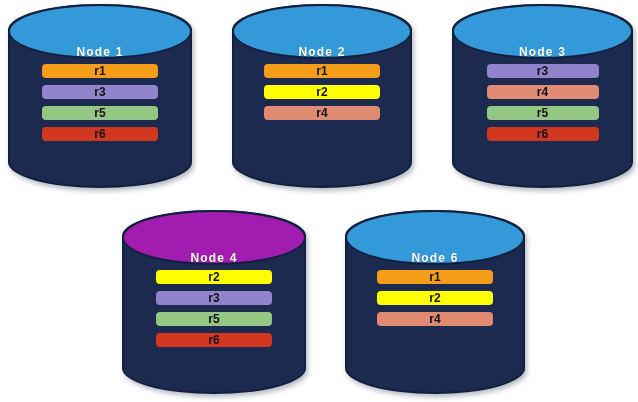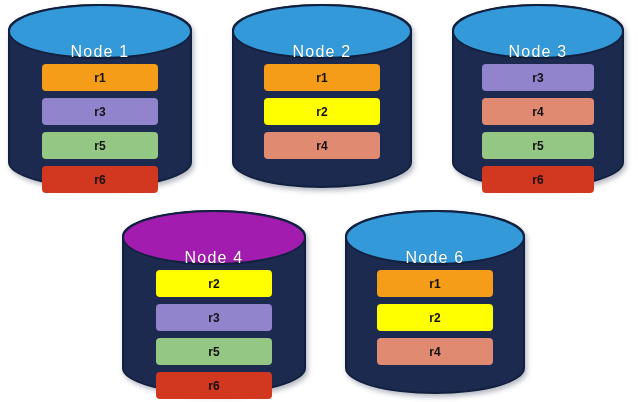--- a/index.html
+++ b/index.html
@@ -52,42 +52,42 @@
     border: 2px solid #12203f;
     border-radius: 50%;
     box-sizing: border-box;
     display: flex;
     align-items: center;
     justify-content: center;
   }
 
   .node-title {
     color: #ffffff;
-    font-weight: normal;
-    font-size: 16px;
+    font-weight: bold;
+    font-size: 12px;
     letter-spacing: 1.2px;
     text-shadow: 0 1px 1px rgba(0,0,0,0.28);
     white-space: nowrap;
     user-select: none;
     margin-top: 40px;
   }
 
   
   .replica-stack {
     position: absolute;
     left: 0;
     right: 0;
     display: flex;
     flex-direction: column;
     align-items: center;
     gap: 7px;
   }
 
   .replica-bar {
-    height: 27px;
+    height: 14px;
     border-radius: 4px;
     display: flex;
     align-items: center;
     justify-content: center;
     box-sizing: border-box;
   }
 
   .replica-label {
     font-size: 12px;
     font-weight: bold;
@@ -130,21 +130,21 @@
           <span class="replica-label" style="color: rgb(17, 17, 17);">r1</span>
         </div>
         <div class="replica-bar" style="width: 116px; background: rgb(255, 255, 0);">
           <span class="replica-label" style="color: rgb(17, 17, 17);">r2</span>
         </div>
         <div class="replica-bar" style="width: 116px; background: rgb(224, 138, 114);">
           <span class="replica-label" style="color: rgb(17, 17, 17);">r4</span>
         </div>
       </div>
     </div>
-    <div class="node" style="left: 452px; top: 4px; width: 172px; height: 184px;">
+    <div class="node" style="left: 452px; top: 4px; width: 172px; height: 184px; padding-left: 9px;">
       <div class="cyl-body" style="background: rgb(27, 42, 78); border-color: rgb(18, 32, 63);"></div>
       <div class="cyl-top" style="background: rgb(51, 153, 216); border-color: rgb(18, 32, 63);">
         <span class="node-title" style="color: rgb(255, 255, 255);">Node  3</span>
       </div>
       <div class="replica-stack" style="top: 60px;">
         <div class="replica-bar" style="width: 112px; background: rgb(145, 131, 204);">
           <span class="replica-label" style="color: rgb(17, 17, 17);">r3</span>
         </div>
         <div class="replica-bar" style="width: 112px; background: rgb(224, 138, 114);">
           <span class="replica-label" style="color: rgb(17, 17, 17);">r4</span>

